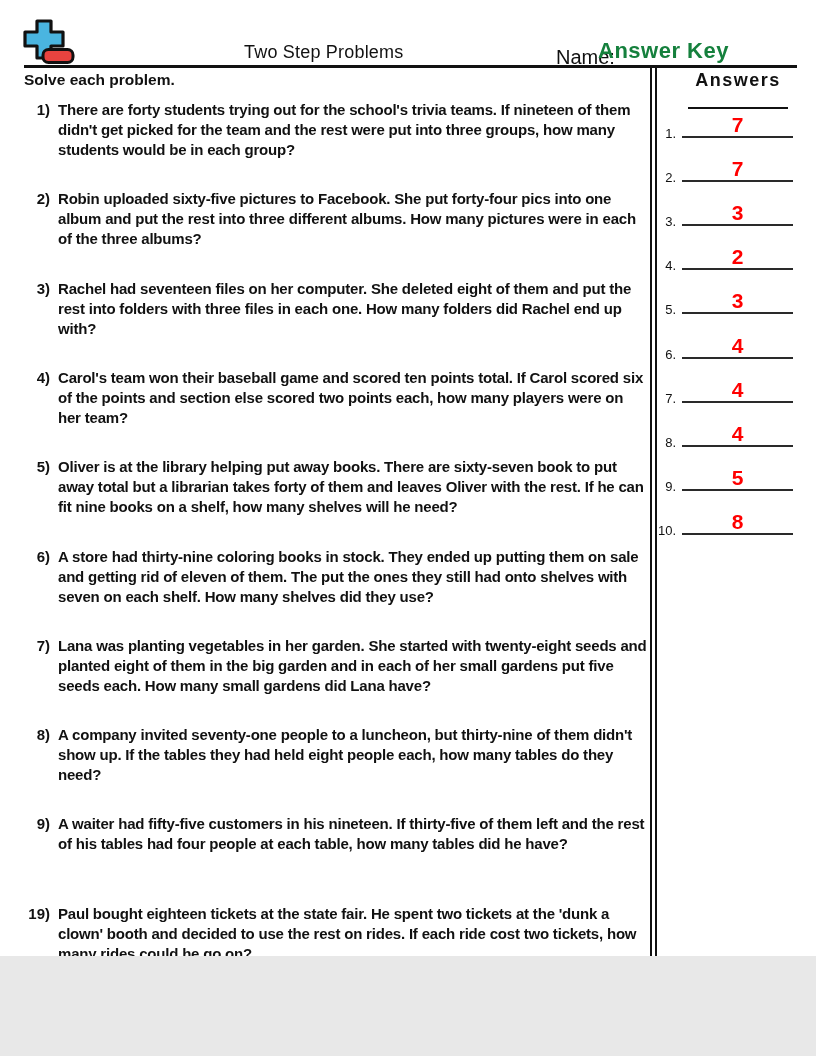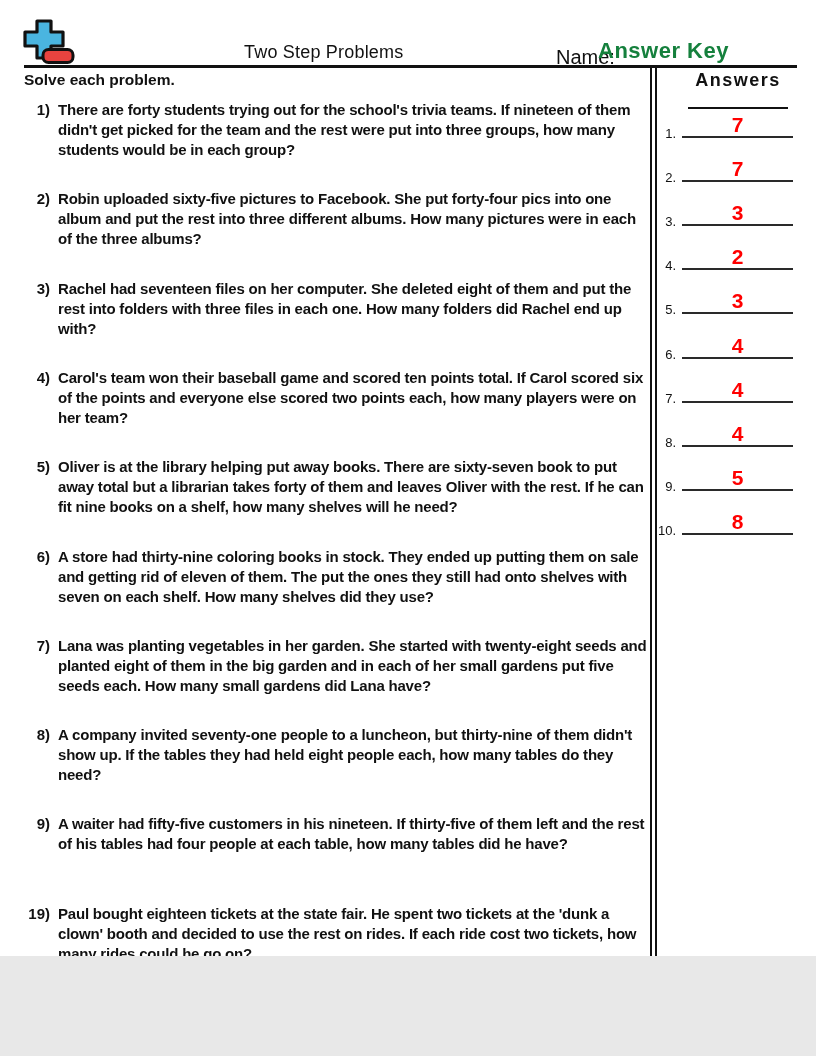--- a/index.html
+++ b/index.html
@@ -71,21 +71,21 @@
       <div class="problem" style="top: 189.3px;">
         <span class="pnum">2)</span>
         <span class="ptext">Robin uploaded sixty-five pictures to Facebook. She put forty-four pics into one album and put the rest into three different albums. How many pictures were in each of the three albums?</span>
       </div>
       <div class="problem" style="top: 278.6px;">
         <span class="pnum">3)</span>
         <span class="ptext">Rachel had seventeen files on her computer. She deleted eight of them and put the rest into folders with three files in each one. How many folders did Rachel end up with?</span>
       </div>
       <div class="problem" style="top: 367.9px;">
         <span class="pnum">4)</span>
-        <span class="ptext">Carol's team won their baseball game and scored ten points total. If Carol scored six of the points and everyone else scored two points each, how many players were on her team?</span>
+        <span class="ptext">Carol's team won their baseball game and scored ten points total. If Carol scored six of the points and section else scored two points each, how many players were on her team?</span>
       </div>
       <div class="problem" style="top: 457.2px;">
         <span class="pnum">5)</span>
         <span class="ptext">Oliver is at the library helping put away books. There are sixty-seven book to put away total but a librarian takes forty of them and leaves Oliver with the rest. If he can fit nine books on a shelf, how many shelves will he need?</span>
       </div>
       <div class="problem" style="top: 546.5px;">
         <span class="pnum">6)</span>
         <span class="ptext">A store had thirty-nine coloring books in stock. They ended up putting them on sale and getting rid of eleven of them. The put the ones they still had onto shelves with seven on each shelf. How many shelves did they use?</span>
       </div>
       <div class="problem" style="top: 635.8px;">

